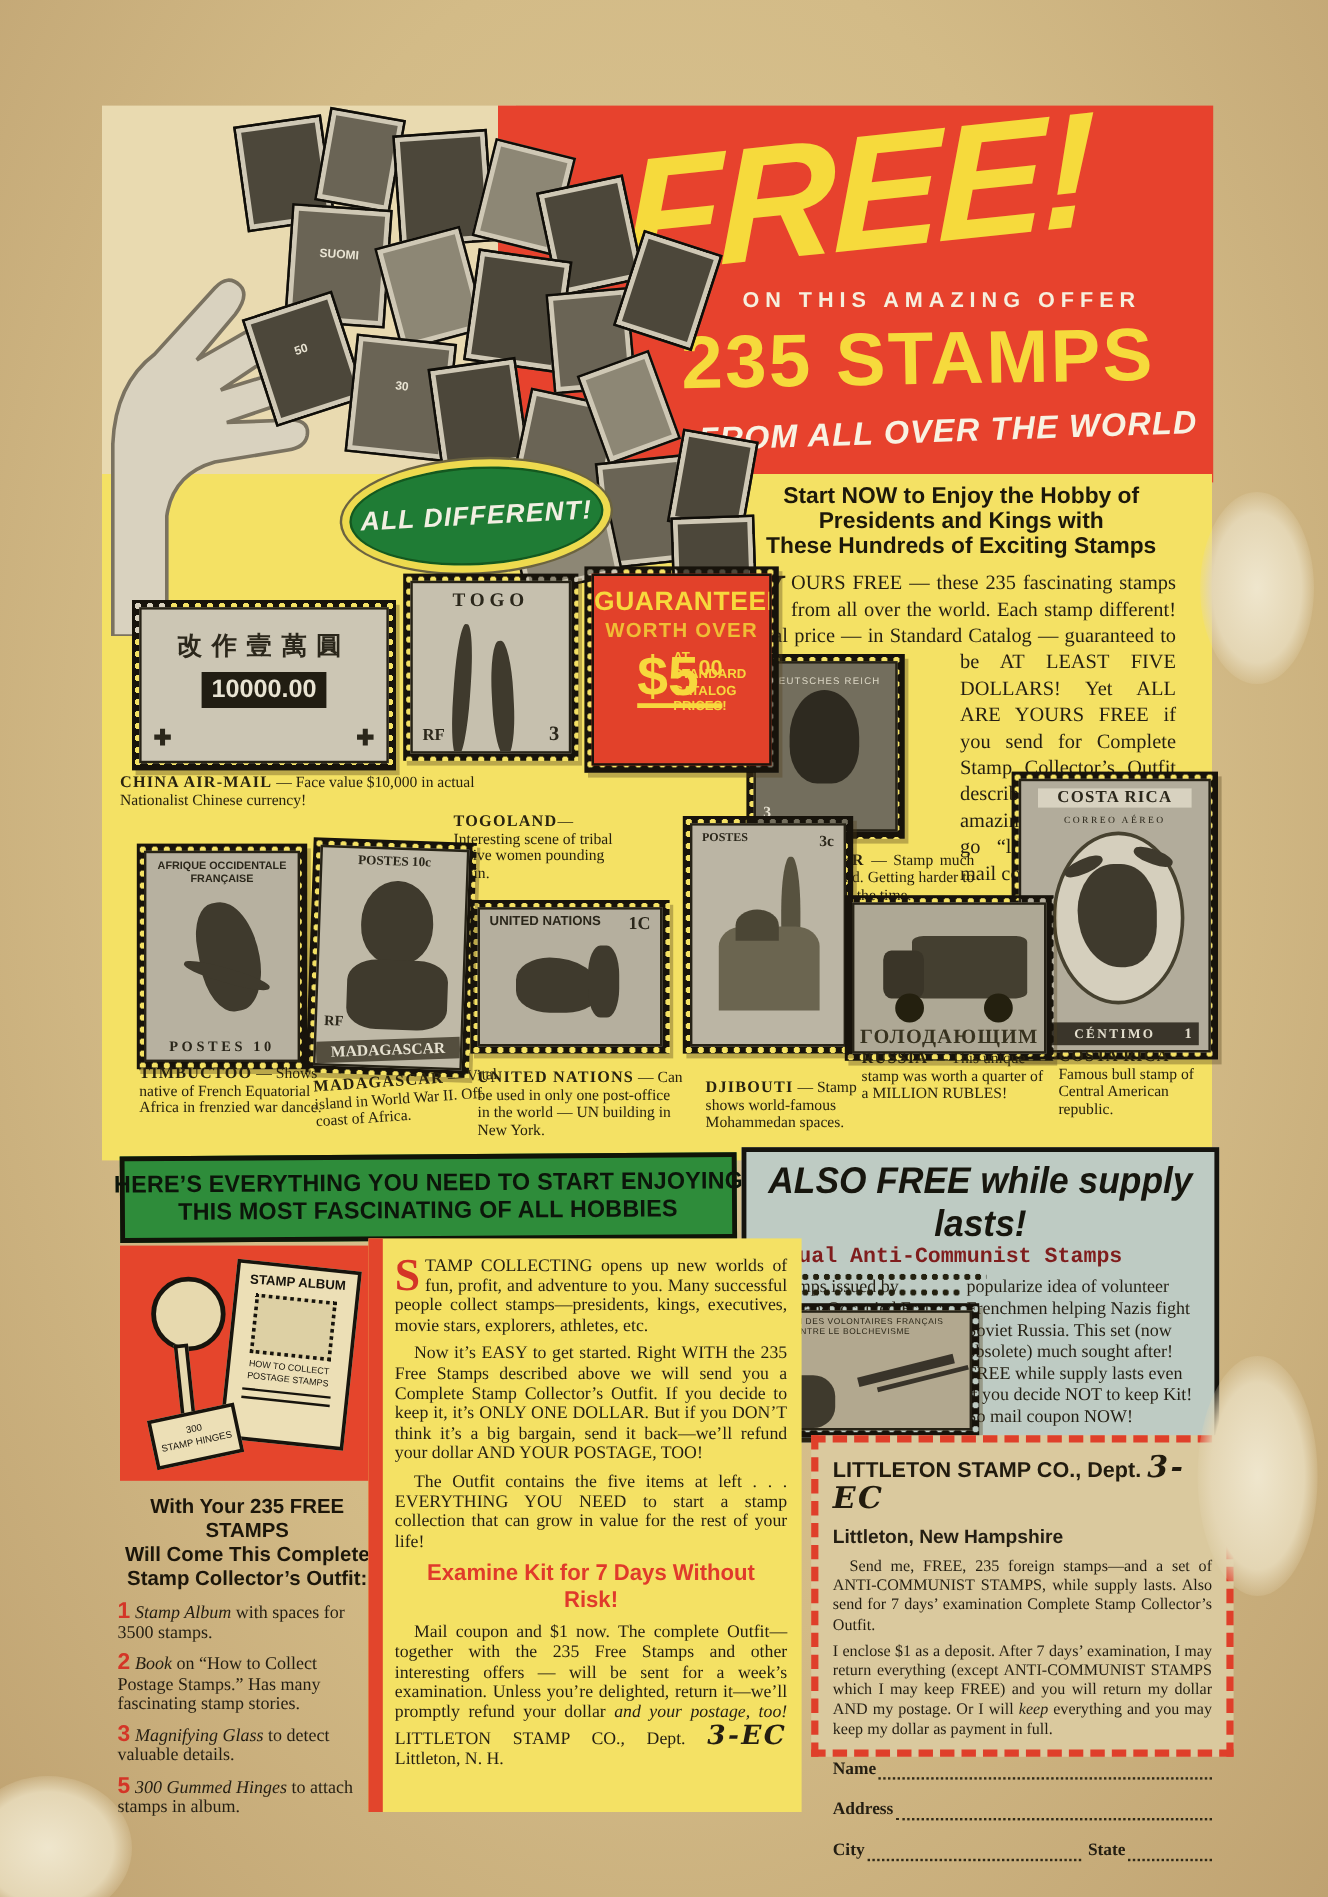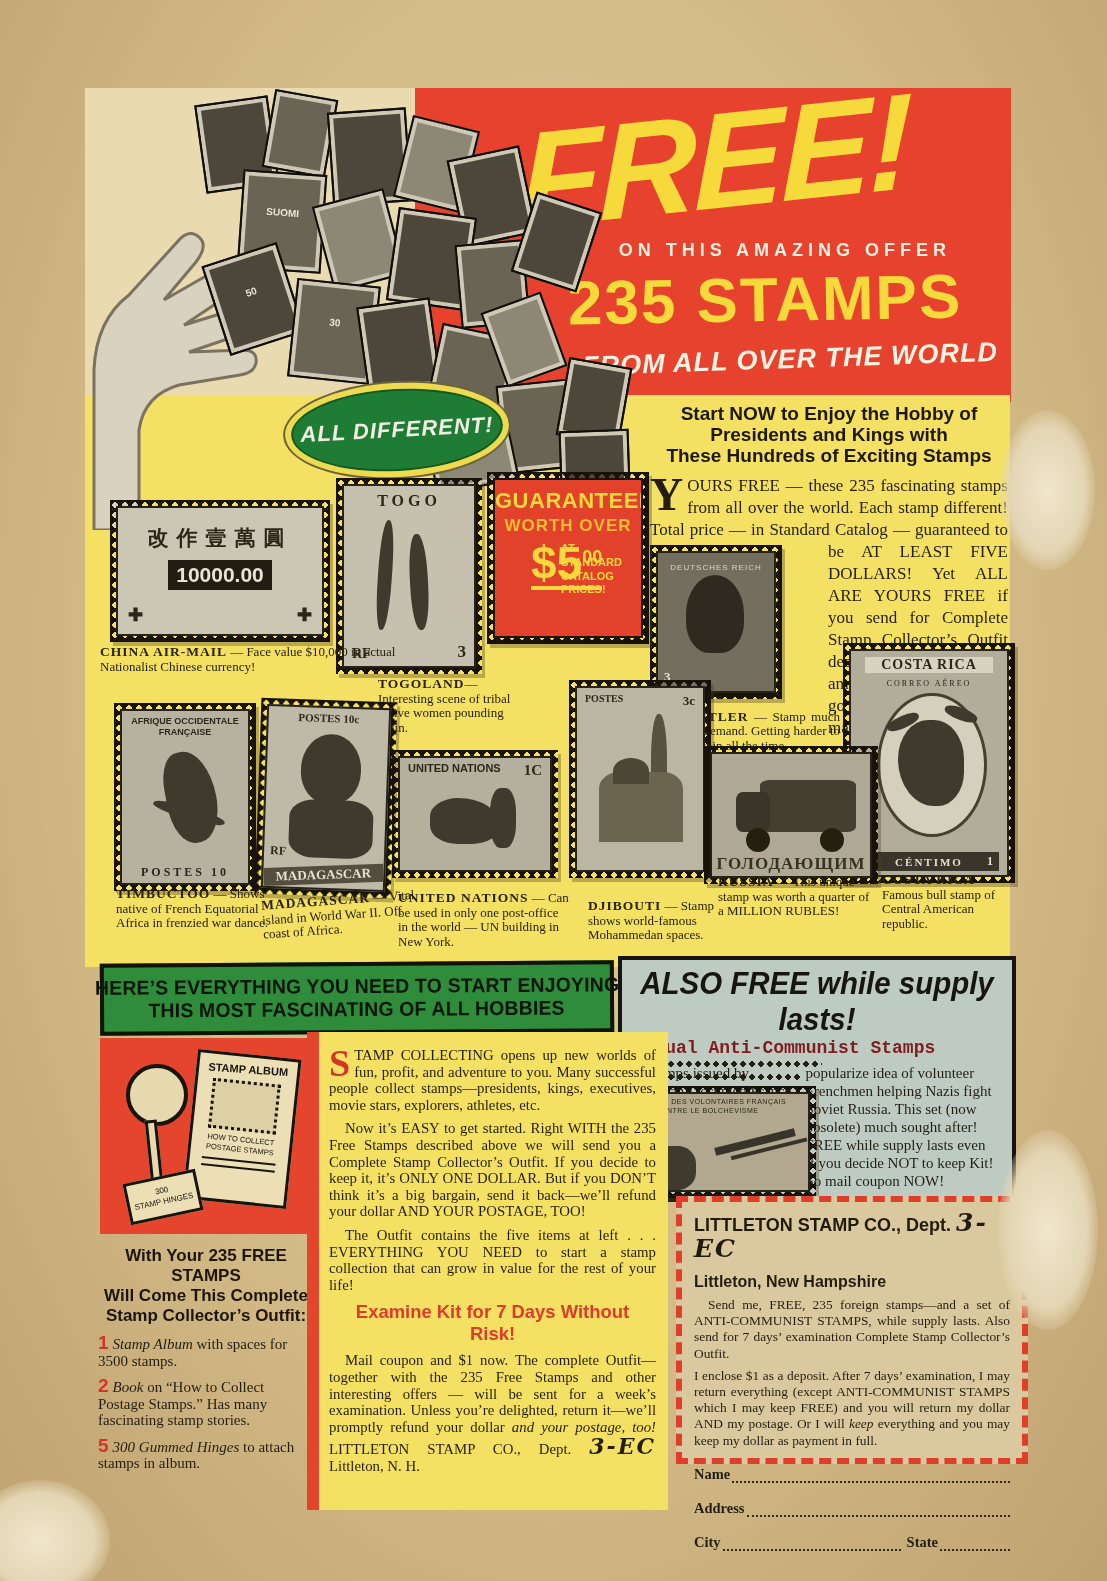--- a/index.html
+++ b/index.html
@@ -48,21 +48,21 @@
       font-family:"Liberation Sans",sans-serif;font-weight:bold;font-size:17px;letter-spacing:1px;}
   .guar-in .g3{position:absolute;left:12px;top:60px;color:#f7d83d;font-family:"Liberation Sans",sans-serif;
       font-weight:bold;font-size:46px;border-bottom:4px solid #f7d83d;line-height:1;margin-left:24px;}
   .guar-in .g3 sup{font-size:18px;}
   .guar-in .g4{position:absolute;right:8px;top:62px;width:72px;color:#f7d83d;
       font-family:"Liberation Sans",sans-serif;font-weight:bold;font-size:11px;line-height:1.25;}
   
   .cap{position:absolute;font-size:13px;line-height:1.13;color:#28220f;}
   .cap b{font-size:13.5px;letter-spacing:1px;}
   
-  #intro{left:650px;top:404px;width:358px;}
+  #intro{left:622px;top:404px;width:358px;}
   #intro .h{font-family:"Liberation Sans",sans-serif;font-weight:bold;font-size:19px;line-height:1.1;
       text-align:center;color:#1d180a;}
   #intro p{margin:8px 0 0;font-size:17px;line-height:22px;text-align:justify;}
   .dropcap{float:left;font-size:46px;line-height:40px;padding-right:4px;font-weight:bold;}
   .hfloat{float:left;clear:left;width:168px;margin:4px 10px 2px 0;display:block;}
   .hcap{display:block;margin:10px 0 0 40px;width:150px;position:static;}
   
   .hit-top{position:absolute;top:4px;left:0;right:0;text-align:center;font-size:8px;color:#ddd8c6;
       font-family:"Liberation Sans",sans-serif;letter-spacing:1px;}
   .hit-face{position:absolute;left:28px;top:22px;width:58px;height:78px;background:#2e2a20;
@@ -205,21 +205,21 @@
 
 <div class="stamp" style="left:110px;top:500px;width:220px;height:142px">
   <div class="sin" style="background:#ccc6b4">
     <div class="stxt" style="top:16px;left:0;right:0;text-align:center;font-size:21px;font-weight:bold;letter-spacing:8px">改作壹萬圓</div>
     <div class="stxt" style="top:52px;left:50px;right:50px;background:#211d12;color:#e8e3d2;text-align:center;font-size:21px;font-weight:bold;padding:3px 0;font-family:'Liberation Sans',sans-serif">10000.00</div>
     <span class="stxt" style="left:10px;bottom:8px;font-size:18px;font-weight:bold">✚</span>
     <span class="stxt" style="right:10px;bottom:8px;font-size:18px;font-weight:bold">✚</span>
   </div>
 </div>
 
-<div class="stamp" style="left:336px;top:478px;width:146px;height:196px">
+<div class="stamp" style="left:336px;top:478px;width:146px;height:156px">
   <div class="sin" style="background:#c6c0ae">
     <div class="stxt" style="top:6px;left:0;right:0;text-align:center;font-size:16px;font-weight:bold;letter-spacing:4px">TOGO</div>
     <div class="blob" style="left:34px;top:34px;width:14px;height:110px;transform:rotate(4deg)"></div>
     <div class="blob" style="left:66px;top:48px;width:18px;height:96px;transform:rotate(-3deg)"></div>
     <span class="stxt" style="left:8px;bottom:4px;font-size:14px;font-weight:bold">RF</span>
     <span class="stxt" style="right:8px;bottom:4px;font-size:17px;font-weight:bold">3</span>
   </div>
 </div>
 
 <div class="stamp" style="left:487px;top:472px;width:162px;height:172px">
@@ -367,20 +367,21 @@
     <span>STAMP HINGES</span>
   </div>
 </div>
 
 <div class="abs" id="outfit">
   <div class="oh">With Your 235 FREE STAMPS</div>
   <div class="oh">Will Come This Complete</div>
   <div class="oh">Stamp Collector’s Outfit:</div>
   <div class="oitem"><span class="onum">1</span><span class="oname">Stamp Album</span><span> with spaces for 3500 stamps.</span></div>
   <div class="oitem"><span class="onum">2</span><span class="oname">Book</span><span> on “How to Collect Postage Stamps.” Has many fascinating stamp stories.</span></div>
+  <div class="oitem"><span class="onum">3</span><span class="oname">Magnifying Glass</span><span> to detect valuable details.</span></div>
   <div class="oitem"><span class="onum">5</span><span class="oname">300 Gummed Hinges</span><span> to attach stamps in album.</span></div>
 </div>
 
 <div class="abs" id="mid-col">
   <p><span class="dropcap">S</span><span>TAMP COLLECTING opens up new worlds of fun, profit, and adventure to you. Many successful people collect stamps—presidents, kings, executives, movie stars, explorers, athletes, etc.</span></p>
   <p style="text-indent:16px">Now it’s EASY to get started. Right WITH the 235 Free Stamps described above we will send you a Complete Stamp Collector’s Outfit. If you decide to keep it, it’s ONLY ONE DOLLAR. But if you DON’T think it’s a big bargain, send it back—we’ll refund your dollar AND YOUR POSTAGE, TOO!</p>
   <p style="text-indent:16px">The Outfit contains the five items at left . . . EVERYTHING YOU NEED to start a stamp collection that can grow in value for the rest of your life!</p>
   <div id="examine">Examine Kit for 7 Days Without Risk!</div>
   <p style="text-indent:16px"><span>Mail coupon and $1 now. The complete Outfit—together with the 235 Free Stamps and other interesting offers — will be sent for a week’s examination. Unless you’re delighted, return it—we’ll promptly refund your dollar </span><i class="em">and your postage, too!</i><span> LITTLETON STAMP CO., Dept. </span><span class="handwrite">3-EC</span><span>  Littleton, N. H.</span></p>
 </div>

